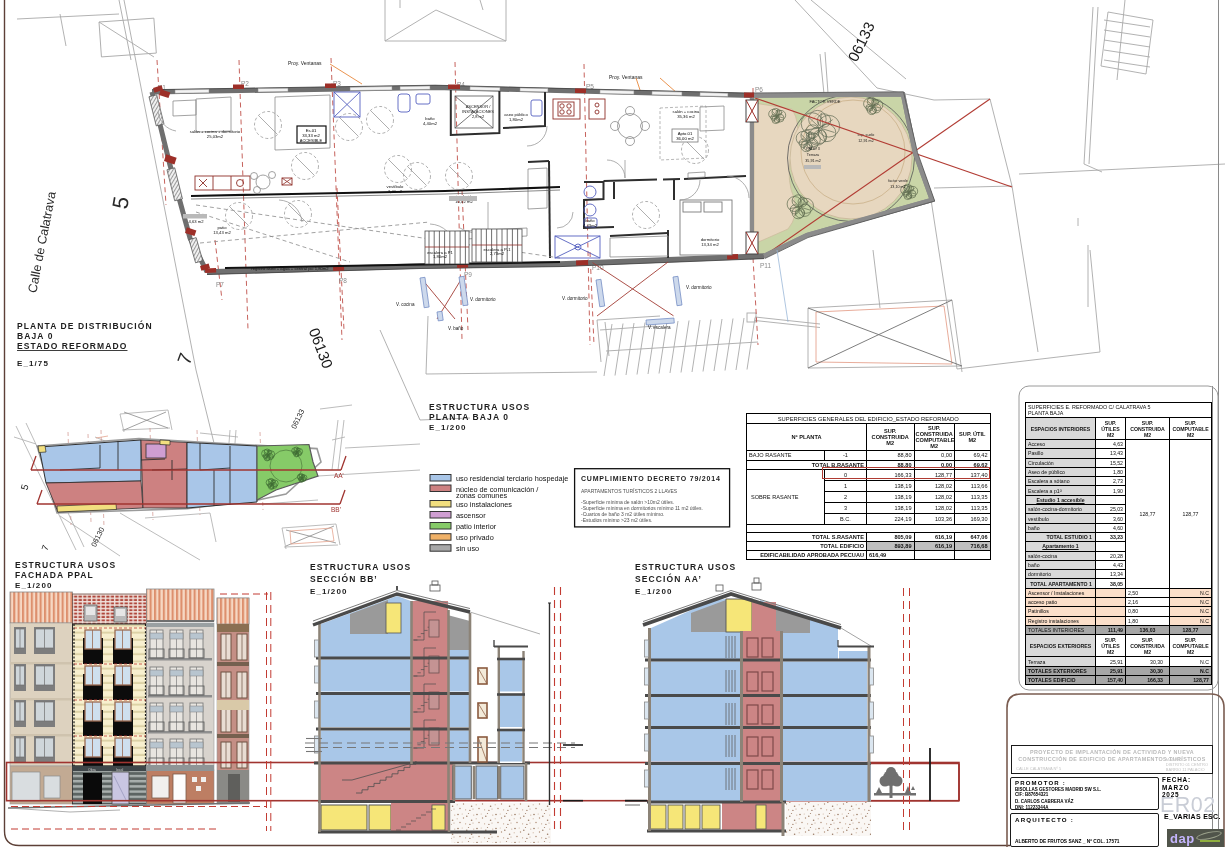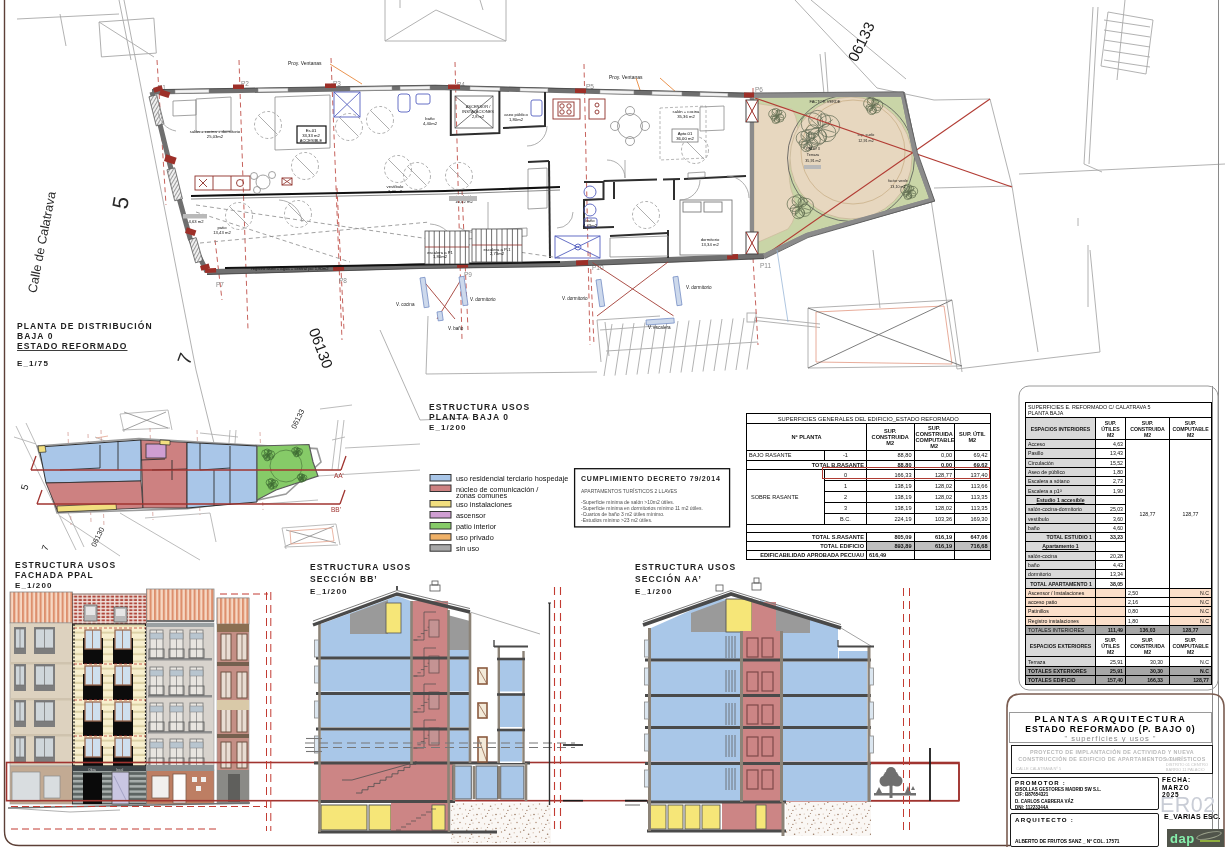--- a/index.html
+++ b/index.html
@@ -1572,25 +1572,20 @@
           <tr style="font-weight:bold;">
             <td style="border:1px solid #000;background:#a6a6a6;height:9.3px;padding-left:2px;">TOTALES EDIFICIO</td>
             <td style="border:1px solid #000;background:#a6a6a6;text-align:right;padding-right:2px;">157,40</td>
             <td style="border:1px solid #000;background:#a6a6a6;text-align:right;padding-right:6px;">166,33</td>
             <td style="border:1px solid #000;background:#a6a6a6;text-align:right;padding-right:2px;">128,77</td>
           </tr>
         </tbody>
       </table>
     </div>
 
-<div class="abs" style="left:1009px;top:712px;width:203px;height:30.5px;border:1px solid #9a9a9a;text-align:center;overflow:hidden;">
- <div style="font-size:9px;font-weight:bold;letter-spacing:1.8px;margin-top:2px;line-height:9.5px;">PLANTAS ARQUITECTURA</div>
- <div style="font-size:8.6px;font-weight:bold;letter-spacing:1px;line-height:9.5px;">ESTADO REFORMADO (P. BAJO 0)</div>
- <div style="font-size:7.6px;color:#8a8a8a;letter-spacing:1px;line-height:9px;">" superficies y usos "</div>
-</div>
 
 <div class="abs" style="left:1011px;top:745px;width:202px;height:29px;border:1.6px solid #1a1a1a;">
  <div style="font-size:5.4px;font-weight:bold;color:#b9b9b9;text-align:center;letter-spacing:0.4px;margin-top:3px;line-height:6.5px;">PROYECTO DE IMPLANTACIÓN DE ACTIVIDAD Y NUEVA<br>CONSTRUCCIÓN DE EDIFICIO DE APARTAMENTOS TURÍSTICOS</div>
  <div style="font-size:4px;color:#c3c3c3;position:absolute;left:4px;bottom:2px;">CALLE CALATRAVA  Nº 5</div>
  <div style="font-size:4px;color:#c3c3c3;position:absolute;right:4px;bottom:1px;text-align:left;">MADRID<br>DISTRITO 01 CENTRO<br>BARRIO 11  PALACIO</div>
 </div>
 
 <div class="abs" style="left:1010px;top:777px;width:149px;height:33px;border:1.6px solid #1a1a1a;border-radius:2px;padding:2px 4px;">
  <div style="font-size:6px;font-weight:bold;letter-spacing:1.2px;">PROMOTOR :</div>
  <div style="font-size:4.5px;font-weight:bold;line-height:5.2px;margin-top:1px;">BISOLLAS GESTORES MADRID SW S.L.<br>CIF: B87654321</div>
@@ -1602,16 +1597,16 @@
 <div class="abs" style="left:1160px;top:793px;width:75px;font-size:21.5px;color:#c9cdd6;letter-spacing:0.5px;white-space:nowrap;">ER02</div>
 
 <div class="abs" style="left:1010px;top:813px;width:149px;height:34px;border:1.6px solid #1a1a1a;border-radius:2px;padding:2px 4px;">
  <div style="font-size:6.2px;font-weight:bold;letter-spacing:1.2px;">ARQUITECTO :</div>
  <div style="font-size:4.8px;font-weight:bold;position:absolute;bottom:2px;">ALBERTO DE FRUTOS SANZ _ Nº COL. 17571</div>
 </div>
 
 <div class="abs" style="left:1164px;top:813px;font-size:7px;font-weight:bold;letter-spacing:0.3px;white-space:nowrap;">E_VARIAS ESC.</div>
 
 <div class="abs" style="left:1167px;top:829px;width:57px;height:18px;background:#50544a;overflow:hidden;">
- <div style="color:#86efac;font-size:13px;font-weight:bold;margin:2px 0 0 3px;letter-spacing:0.5px;">dap</div>
+ <div style="color:#c4b5fd;font-size:13px;font-weight:bold;margin:2px 0 0 3px;letter-spacing:0.5px;">dap</div>
  <div style="position:absolute;right:2px;top:3px;width:26px;height:7px;border:1px solid #9aa08a;border-radius:50%;transform:rotate(-12deg);"></div>
  <div style="position:absolute;right:4px;top:11px;width:20px;height:2px;background:#8fae3f;"></div>
 </div>
 </div>
 </body></html>

